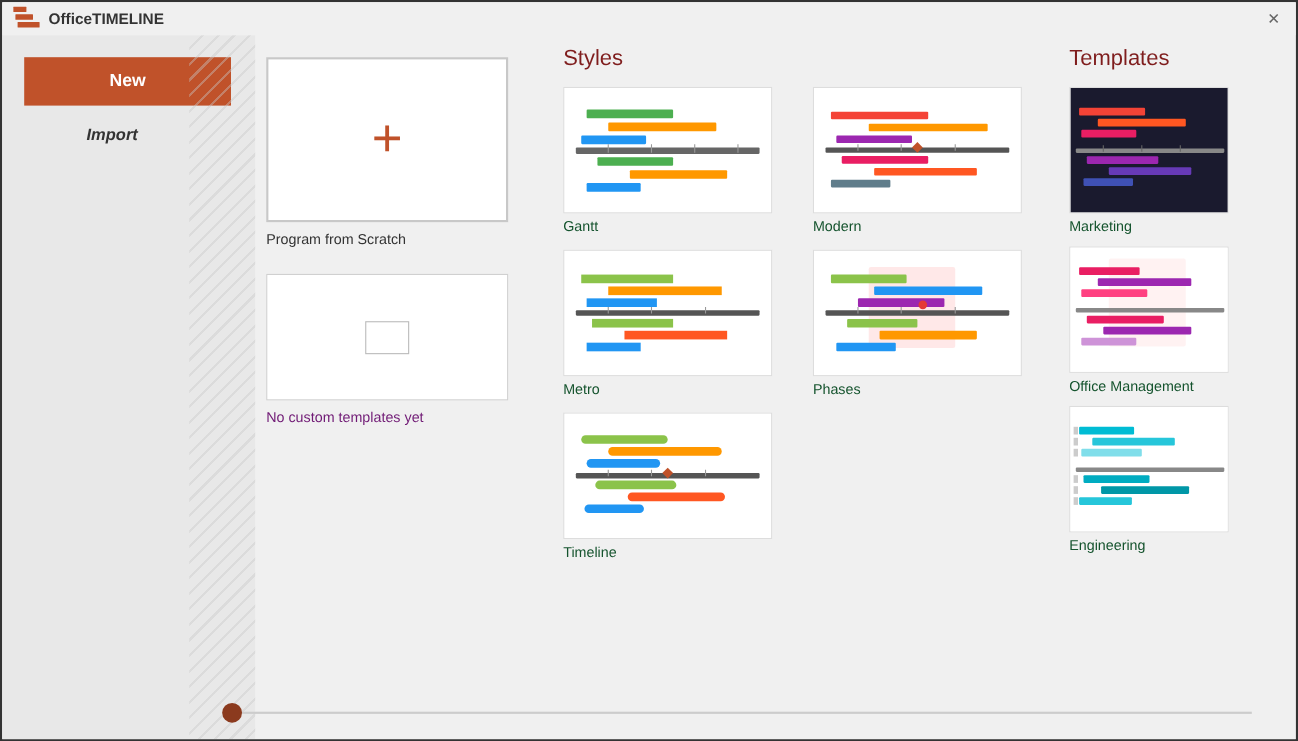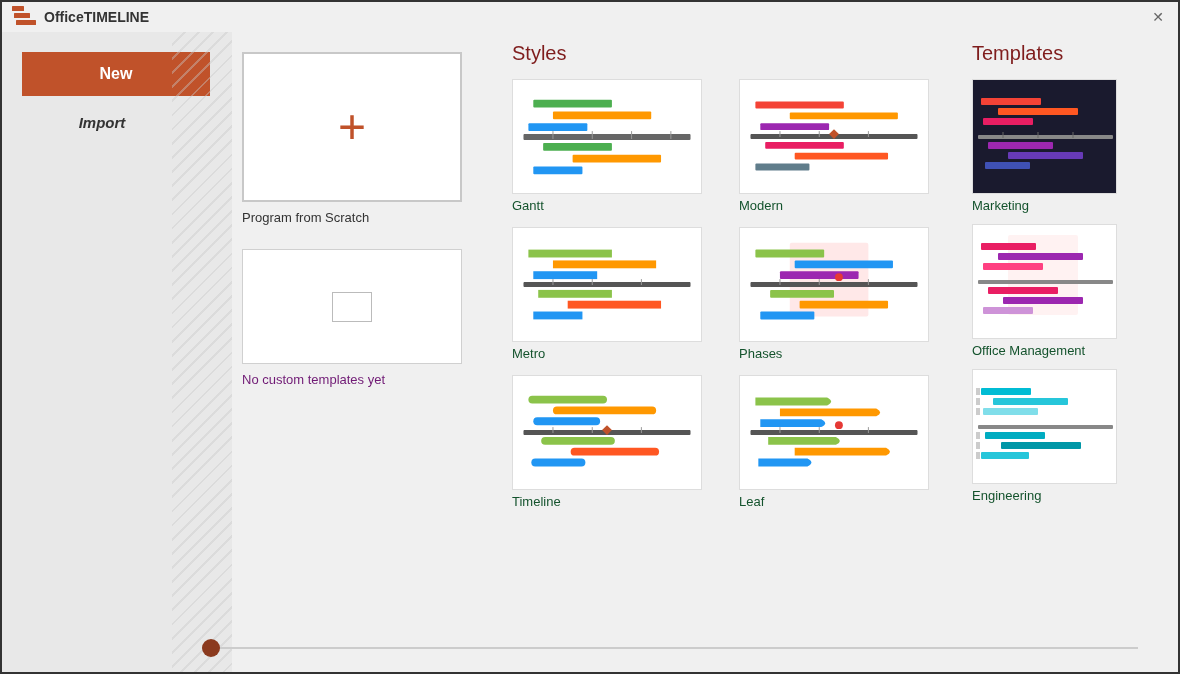--- a/index.html
+++ b/index.html
@@ -424,41 +424,20 @@
 
                   <polygon points="95,50 100,55 95,60 90,55" fill="#c0522a"></polygon>
                   <line x1="40" y1="52" x2="40" y2="58" stroke="#999" stroke-width="1"></line>
                   <line x1="80" y1="52" x2="80" y2="58" stroke="#999" stroke-width="1"></line>
                   <line x1="130" y1="52" x2="130" y2="58" stroke="#999" stroke-width="1"></line>
                 </svg>
               </div>
               <div class="card-label">Timeline</div>
             </div>
 
-            <div class="card-wrapper">
-              <div class="template-card">
-                <svg class="chart-svg" viewBox="0 0 190 115">
-                  <rect x="0" y="0" width="190" height="115" fill="white"></rect>
-                  <rect x="10" y="55" width="170" height="5" fill="#555" rx="1"></rect>
-
-                  <path d="M15,22 L88,22 Q96,26 88,30 L15,30 Z" fill="#8bc34a"></path>
-                  <path d="M40,33 L138,33 Q146,37 138,41 L40,41 Z" fill="#ff9800"></path>
-                  <path d="M20,44 L82,44 Q90,48 82,52 L20,52 Z" fill="#2196f3"></path>
-
-                  <circle cx="100" cy="50" r="4" fill="#e53935"></circle>
-                  <path d="M28,62 L97,62 Q105,66 97,70 L28,70 Z" fill="#8bc34a"></path>
-                  <path d="M55,73 L148,73 Q156,77 148,81 L55,81 Z" fill="#ff9800"></path>
-                  <path d="M18,84 L68,84 Q76,88 68,92 L18,92 Z" fill="#2196f3"></path>
-                  <line x1="40" y1="52" x2="40" y2="58" stroke="#999" stroke-width="1"></line>
-                  <line x1="80" y1="52" x2="80" y2="58" stroke="#999" stroke-width="1"></line>
-                  <line x1="130" y1="52" x2="130" y2="58" stroke="#999" stroke-width="1"></line>
-                </svg>
-              </div>
-              <div class="card-label">Leaf</div>
-            </div>
 
           </div>
         </div>
 
         <div class="templates-section" style="padding-left: 20px;">
           <div class="section-title">Templates</div>
           <div style="display: flex; flex-direction: column; gap: 11px;">
 
             <div class="card-wrapper">
               <div class="template-card-wide" style="width:145px; height:115px; overflow:hidden;">

